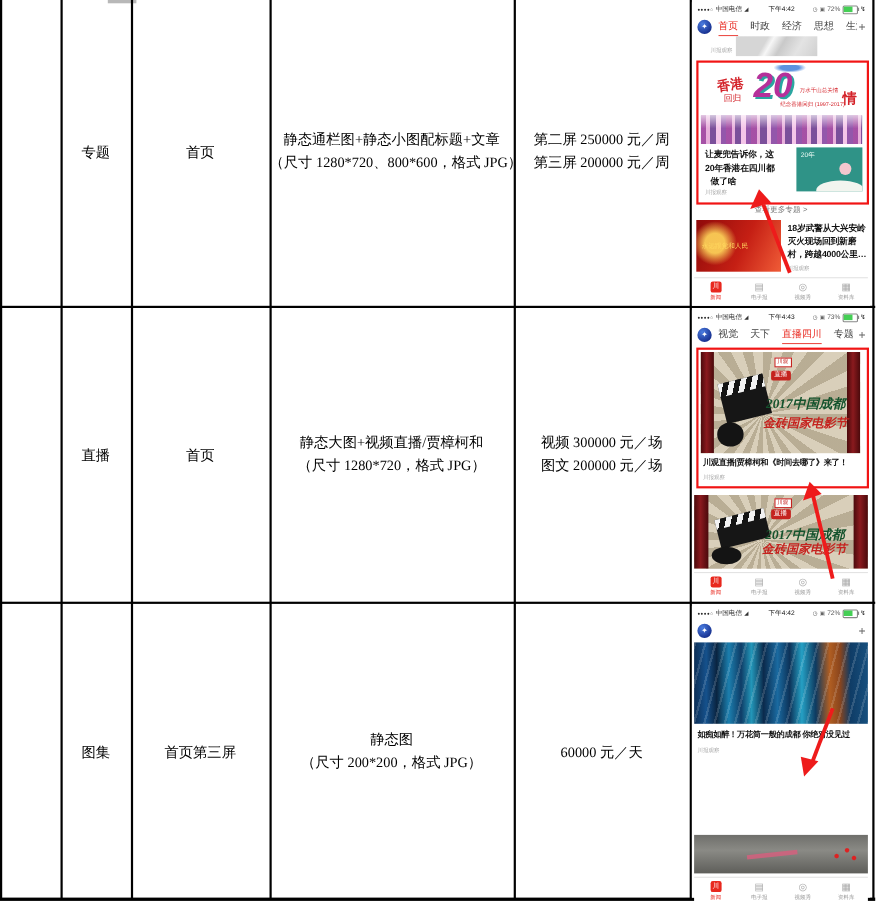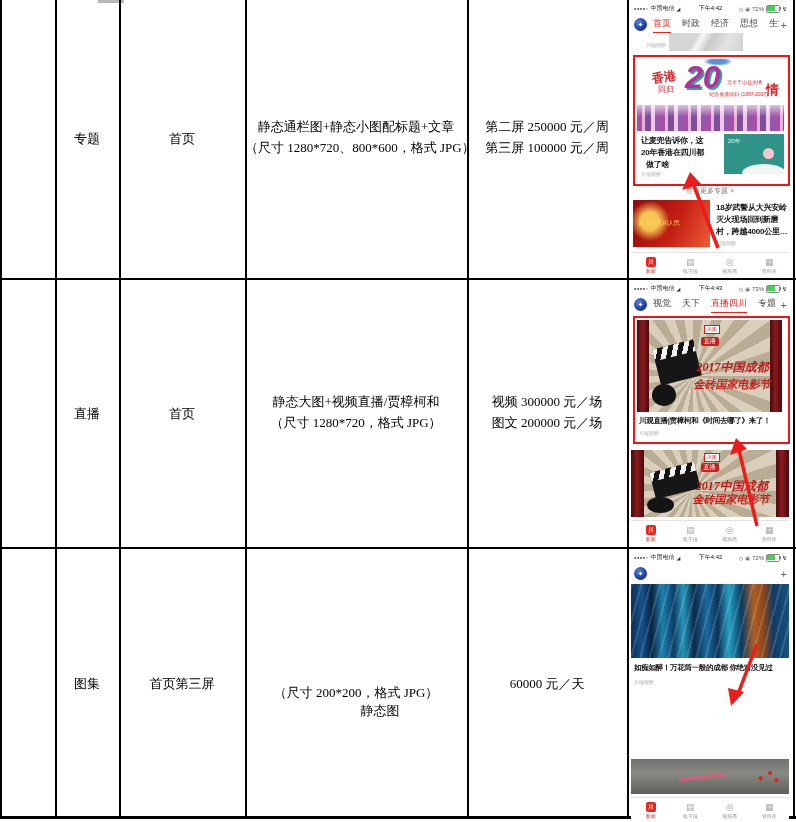--- a/index.html
+++ b/index.html
@@ -85,21 +85,21 @@
   .curtainL,.curtainR{position:absolute;top:0;bottom:0;width:8%;
         background:linear-gradient(90deg,#4a0a0c,#8a1a1e 45%,#4a0a0c);}
   .curtainL{left:0;} .curtainR{right:0;}
   .clapper{position:absolute;left:13%;top:26%;width:29%;height:40%;background:#161616;transform:rotate(-14deg);}
   .clapper-top{height:32%;background:repeating-linear-gradient(115deg,#f2f2f2 0 5px,#141414 5px 10px);}
   .reel{position:absolute;left:10%;top:70%;width:17%;height:24%;border-radius:50%;background:#141414;}
   .m-badge1{position:absolute;left:46%;top:5%;font-size:5px;color:#c5231f;background:#fff;
             border:1px solid #c5231f;padding:0 2px;line-height:7px;}
   .m-badge2{position:absolute;left:44%;top:19%;font-size:6px;color:#fff;background:#c5231f;
             border-radius:2px;padding:0 3px;line-height:9px;}
-  .m-t1{position:absolute;left:41%;top:42%;font-size:12px;font-weight:bold;font-style:italic;color:#b91c1c;
+  .m-t1{position:absolute;left:41%;top:42%;font-size:12px;font-weight:bold;font-style:italic;color:#14532d;
         font-family:"Liberation Serif",serif;white-space:nowrap;}
   .m-t2{position:absolute;left:39%;top:62%;font-size:11px;font-weight:bold;font-style:italic;color:#c5231f;
         font-family:"Liberation Serif",serif;white-space:nowrap;}
 
   
   .glass{position:absolute;top:33px;left:2px;width:158px;height:74px;
      background:repeating-linear-gradient(105deg,rgba(255,255,255,.14) 0 2px,rgba(255,255,255,0) 2px 9px),
      linear-gradient(90deg,#0d2e55 0%,#15518c 7%,#0a2440 13%,#1c7fae 20%,#0f3c66 27%,#2396b8 33%,
        #0b2a4c 40%,#1a6aa0 48%,#0d3258 55%,#25a0c4 62%,#0e3a60 70%,#b05e22 78%,#8a451d 84%,#0f3c66 90%,#17507e 100%);}
   .thumbrow{position:absolute;top:2px;left:2px;display:flex;gap:2px;}
@@ -145,32 +145,32 @@
   <div class="vl" style="left:793px;"></div>
   <div class="hl" style="top:278px;"></div>
   <div class="hl" style="top:547px;"></div>
   <div class="hl" style="top:816px;height:3px;"></div>
 
   <div class="cellline c1" style="top:130px;">专题</div>
   <div class="cellline c2" style="top:130px;">首页</div>
   <div class="cellline c3" style="top:118px;">静态通栏图+静态小图配标题+文章</div>
   <div class="cellline c3" style="top:139px;">（尺寸 1280*720、800*600，格式 JPG）</div>
   <div class="cellline c4" style="top:118px;">第二屏 250000 元／周</div>
-  <div class="cellline c4" style="top:139px;">第三屏 100000 元／周</div>
+  <div class="cellline c4" style="top:139px;">第三屏 200000 元／周</div>
 
   <div class="cellline c1" style="top:405px;">直播</div>
   <div class="cellline c2" style="top:405px;">首页</div>
   <div class="cellline c3" style="top:393px;">静态大图+视频直播/贾樟柯和</div>
   <div class="cellline c3" style="top:414px;">（尺寸 1280*720，格式 JPG）</div>
   <div class="cellline c4" style="top:393px;">视频 300000 元／场</div>
   <div class="cellline c4" style="top:414px;">图文 200000 元／场</div>
 
   <div class="cellline c1" style="top:675px;">图集</div>
   <div class="cellline c2" style="top:675px;">首页第三屏</div>
-  <div class="cellline c3" style="top:702px;margin-left:24px;">静态图</div>
+  <div class="cellline c3" style="top:663px;">静态图</div>
   <div class="cellline c3" style="top:684px;">（尺寸 200*200，格式 JPG）</div>
   <div class="cellline c4" style="top:675px;">60000 元／天</div>
 
   <div class="phone" style="top:2px;height:276px;">
     <div class="status">
       <div class="st-left">
         <span class="sig">●●●●○</span>
         <span>中国电信</span>
         <span class="wifi">◢</span>
       </div>

